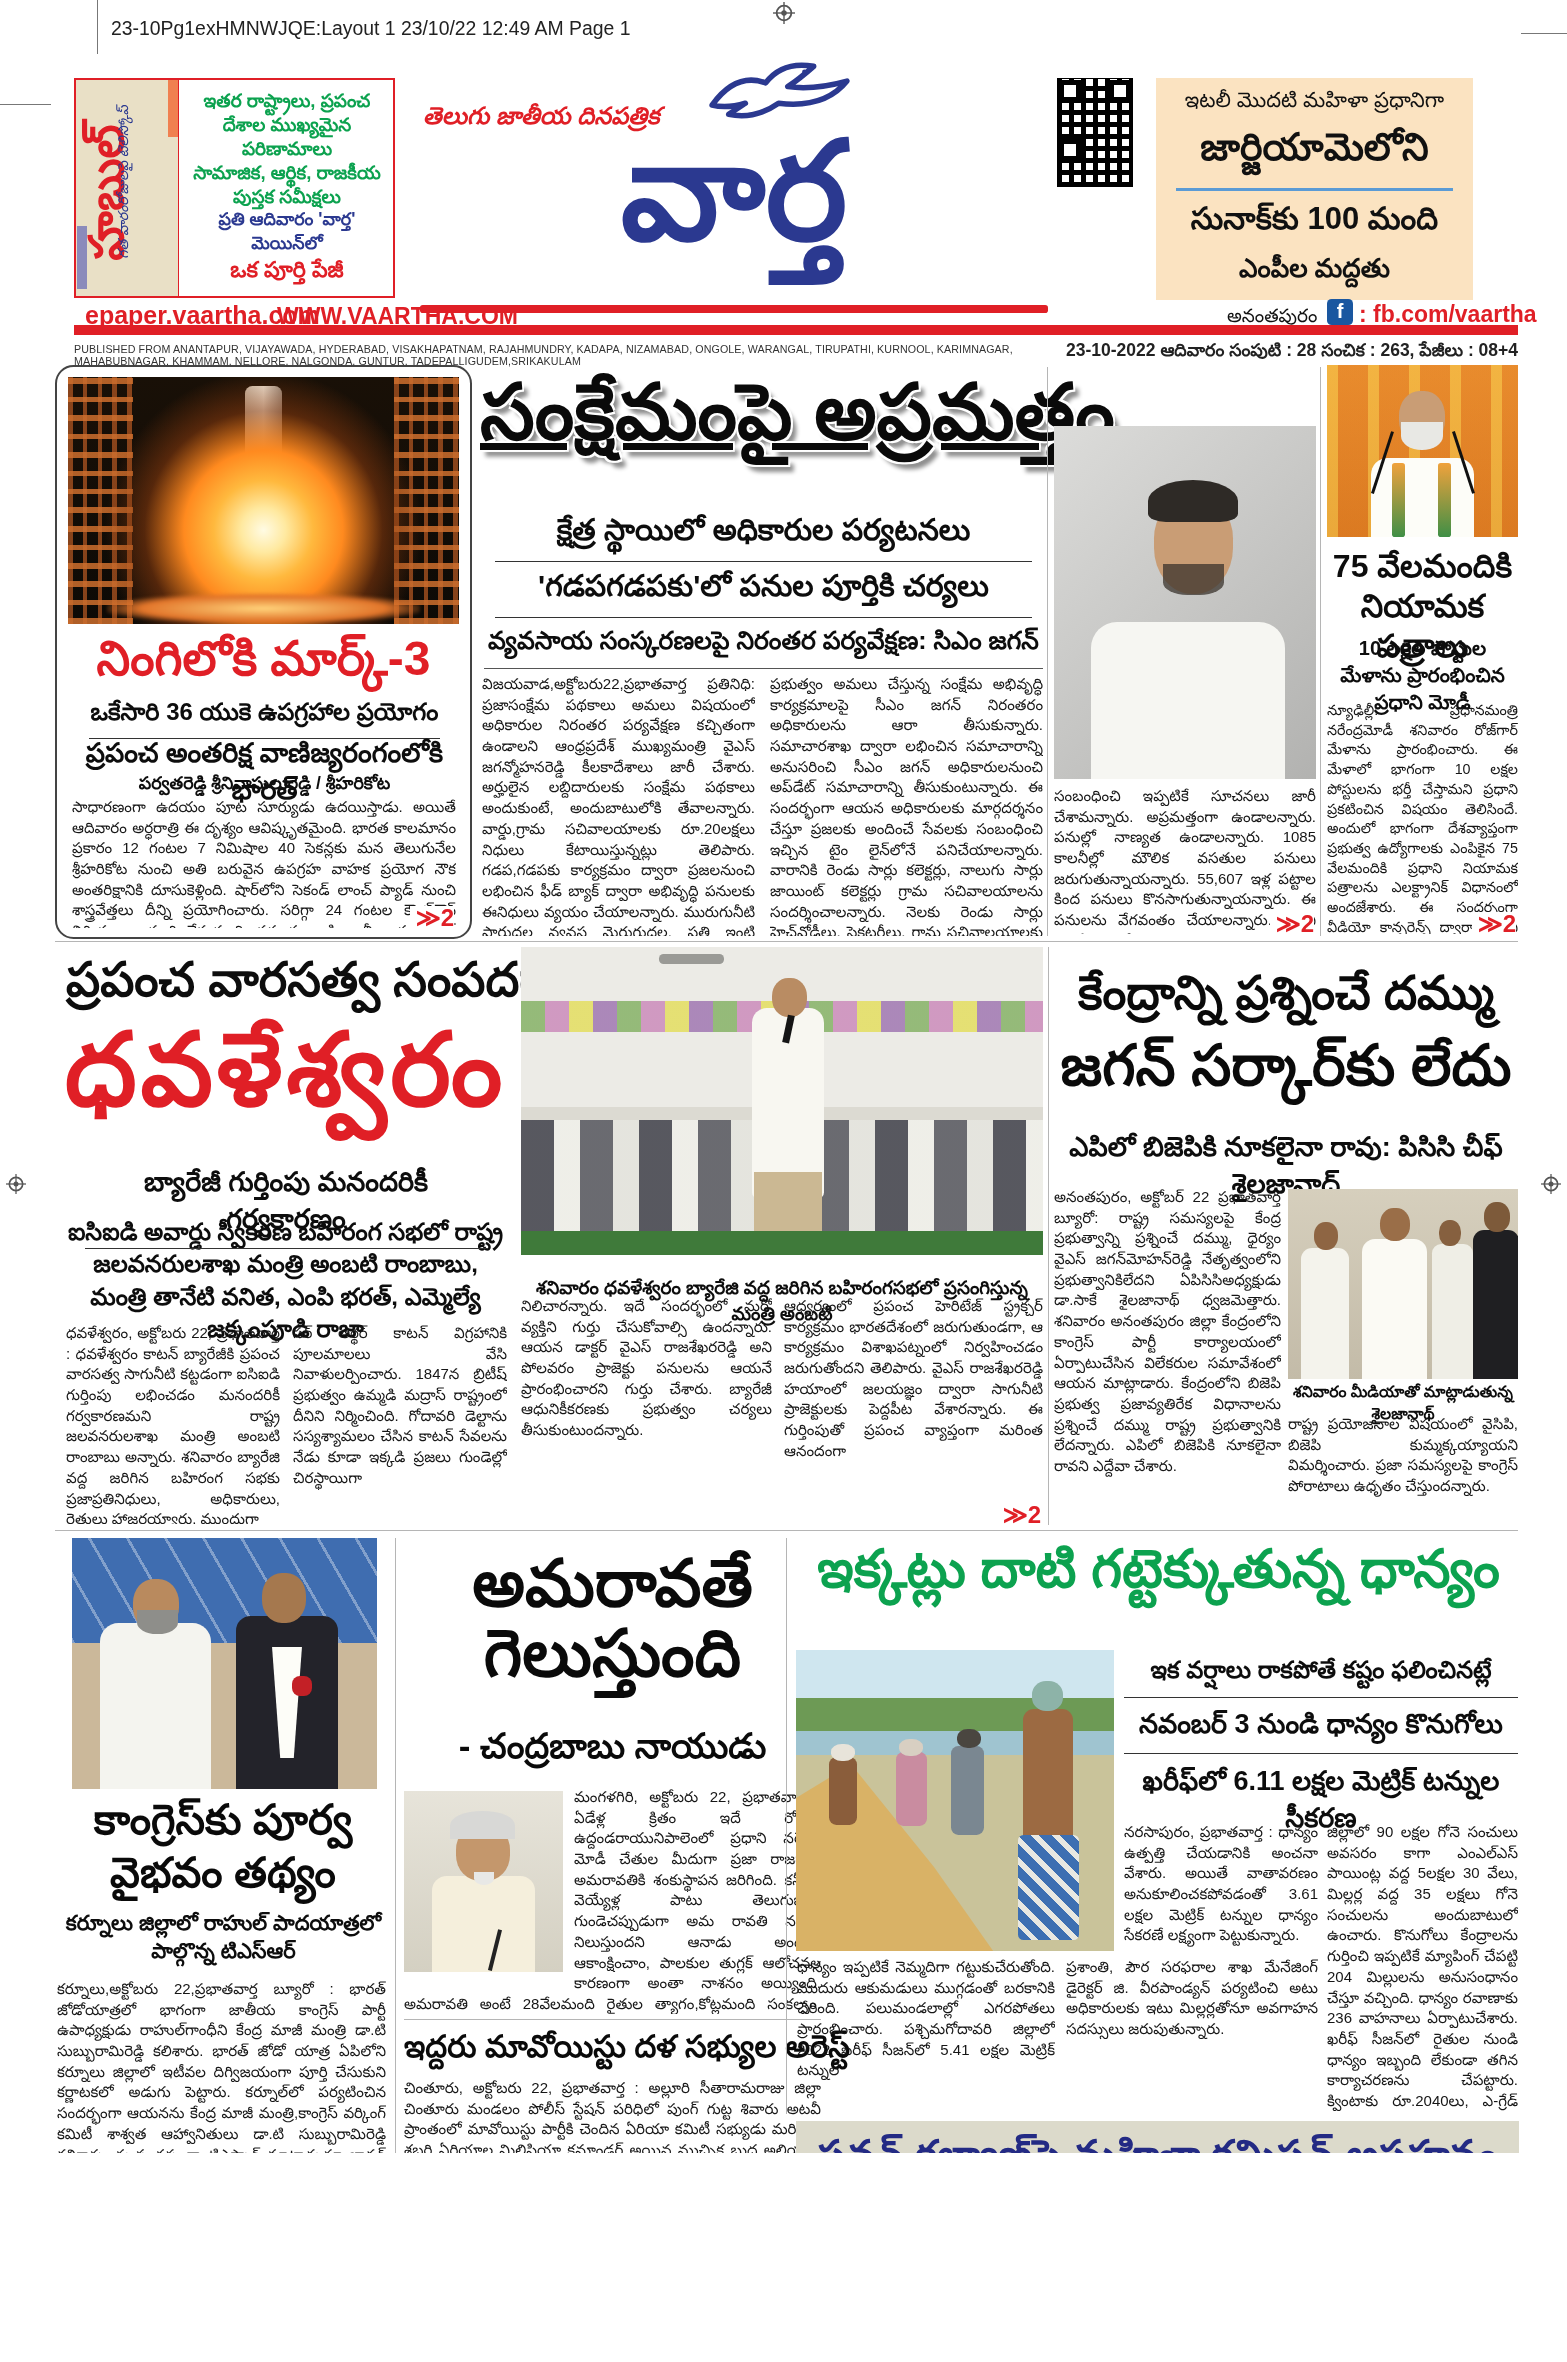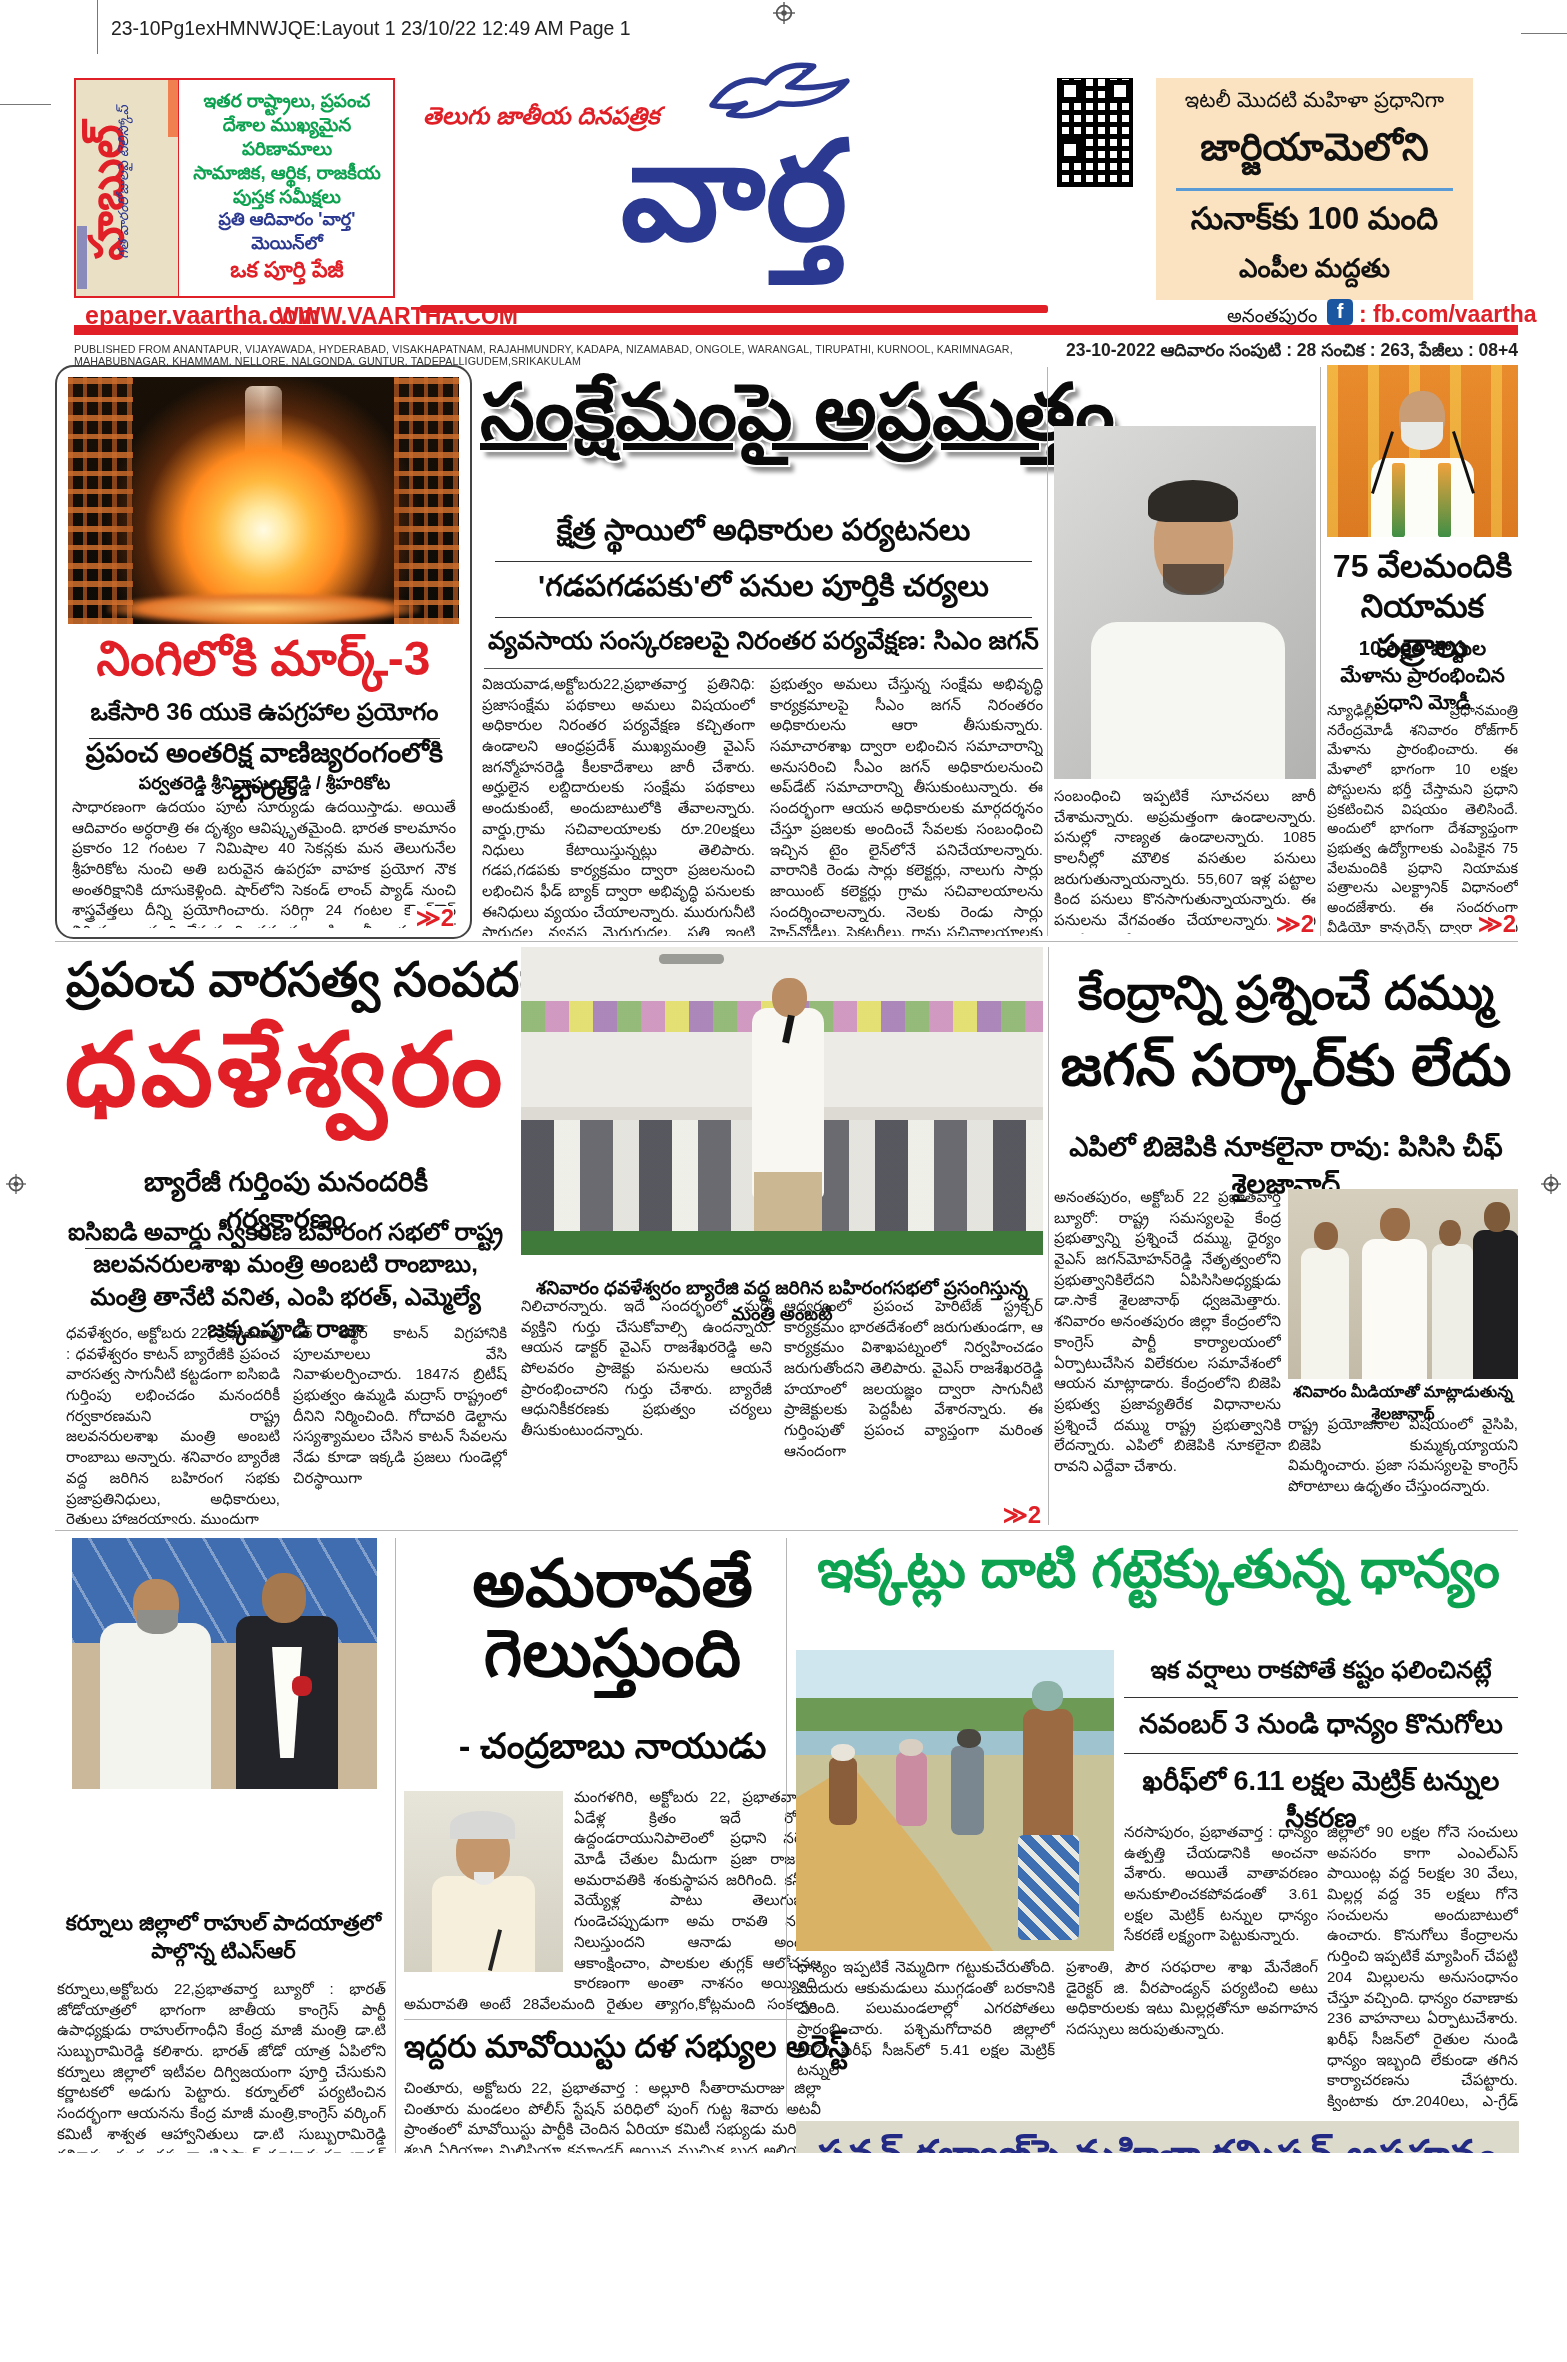--- a/index.html
+++ b/index.html
@@ -218,20 +218,21 @@
   <div class="photo" style="left:72px;top:1538px;width:305px;height:251px;background:linear-gradient(#3f6db0 0 42%,#cbb89a 42% 100%);">
     <div class="fig" style="left:0;top:0;width:100%;height:42%;background:repeating-linear-gradient(60deg,rgba(255,255,255,.35) 0 2.8px,transparent 2.8px 33px);"></div>
     <div class="fig" style="left:28px;top:85px;width:111px;height:166px;background:#f4f4ef;border-radius:18.5px 18.5px 0 0;"></div>
     <div class="fig" style="left:61px;top:41px;width:46px;height:52px;background:#b98a5e;border-radius:45%;"></div>
     <div class="fig" style="left:65px;top:72px;width:41px;height:24px;background:#8e8e8a;border-radius:0 0 48% 48%;"></div>
     <div class="fig" style="left:164px;top:78px;width:102px;height:174px;background:#23232a;border-radius:14.8px 14.8px 0 0;"></div>
     <div class="fig" style="left:181px;top:109px;width:68px;height:111px;background:#fdfdf8;clip-path:polygon(28% 0,72% 0,60% 100%,40% 100%);"></div>
     <div class="fig" style="left:190px;top:35px;width:44px;height:50px;background:#a5784e;border-radius:45%;"></div>
     <div class="fig" style="left:220px;top:138px;width:20px;height:20px;background:#c32026;border-radius:40%;"></div>
   </div>
+  <div class="abs ctr bold" style="left:57px;top:1794px;width:332px;font-size:42px;line-height:1.25;color:#0a0a0a;">కాంగ్రెస్‌కు పూర్వ వైభవం తథ్యం</div>
   <div class="deck" style="left:65px;top:1909px;width:317px;font-size:21px;line-height:1.35;">కర్నూలు జిల్లాలో రాహుల్ పాదయాత్రలో పాల్గొన్న టిఎస్ఆర్</div>
   <div class="body-txt" style="left:57px;top:1979px;width:329px;height:286px;">కర్నూలు,అక్టోబరు 22,ప్రభాతవార్త బ్యూరో : భారత్ జోడోయాత్రలో భాగంగా జాతీయ కాంగ్రెస్ పార్టీ ఉపాధ్యక్షుడు రాహుల్‌గాంధీని కేంద్ర మాజీ మంత్రి డా.టి సుబ్బురామిరెడ్డి కలిశారు. భారత్ జోడో యాత్ర ఏపిలోని కర్నూలు జిల్లాలో ఇటీవల దిగ్విజయంగా పూర్తి చేసుకుని కర్ణాటకలో అడుగు పెట్టారు. కర్నూల్‌లో పర్యటించిన సందర్భంగా ఆయనను కేంద్ర మాజీ మంత్రి,కాంగ్రెస్ వర్కింగ్ కమిటీ శాశ్వత ఆహ్వానితులు డా.టి సుబ్బురామిరెడ్డి కలిశారు. ఈ సందర్భంగా టిఎస్సార్ మాట్లాడుతూ భారత్ జోడో యాత్రలో రాహుల్‌గాంధీకి జనం బ్రహ్మరథం పడుతున్నారని అన్నారు. కర్నూల్ జిల్లాలోకూడా విశేష స్పందన కనిపించిందన్నారు. ఆంధ్రప్రదేశ్‌లో కీలక అభివృద్ధి అంశాలపై కాంగ్రెస్ పార్టీ కట్టుబడి ఉన్నందున రాష్ట్రంలో కాంగ్రెస్‌కు పూర్వవైభవం వస్తుందనే ఆశాభావాన్ని టిఎస్సార్ వ్యక్తం చేశారు. మర్యాదపూర్వకంగా కలుసుకున్న టిఎస్సార్ శాలువాతో రాహుల్‌ని సత్కరించారు. పార్టీలో సీనియర్ నాయకుడిగా తనకంటూ ఓ ప్రత్యేకత కలిగిఉన్న సుబ్బురామిరెడ్డిని రాహుల్‌గాంధీ ఈ సంద ర్భంగా ఆప్యాయంగా పలకరించారు.</div>
 
   <div class="vrule" style="left:395px;top:1538px;height:725px;"></div>
 
   <div class="abs ctr bold" style="left:404px;top:1545px;width:417px;font-size:66px;color:#0a0a0a;">అమరావతే</div>
   <div class="abs ctr bold" style="left:404px;top:1615px;width:417px;font-size:66px;color:#0a0a0a;">గెలుస్తుంది</div>
   <div class="abs ctr bold" style="left:404px;top:1726px;width:417px;font-size:35px;color:#0a0a0a;">- చంద్రబాబు నాయుడు</div>
   <div class="body-txt" style="left:404px;top:1787px;width:417px;height:227px;">
     <span class="photo" style="position:relative;float:left;width:159px;height:181px;margin:3.7px 11px 5.5px 0;display:block;background:linear-gradient(#e7e4da,#d4d0c2);">

